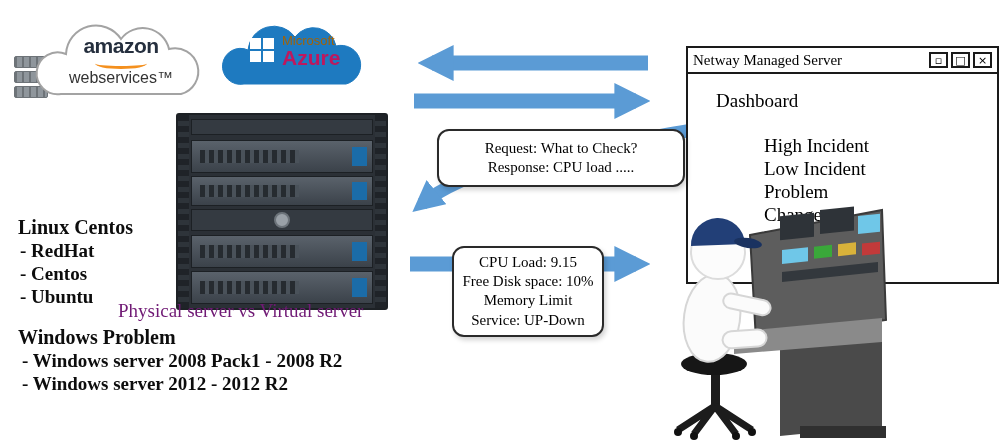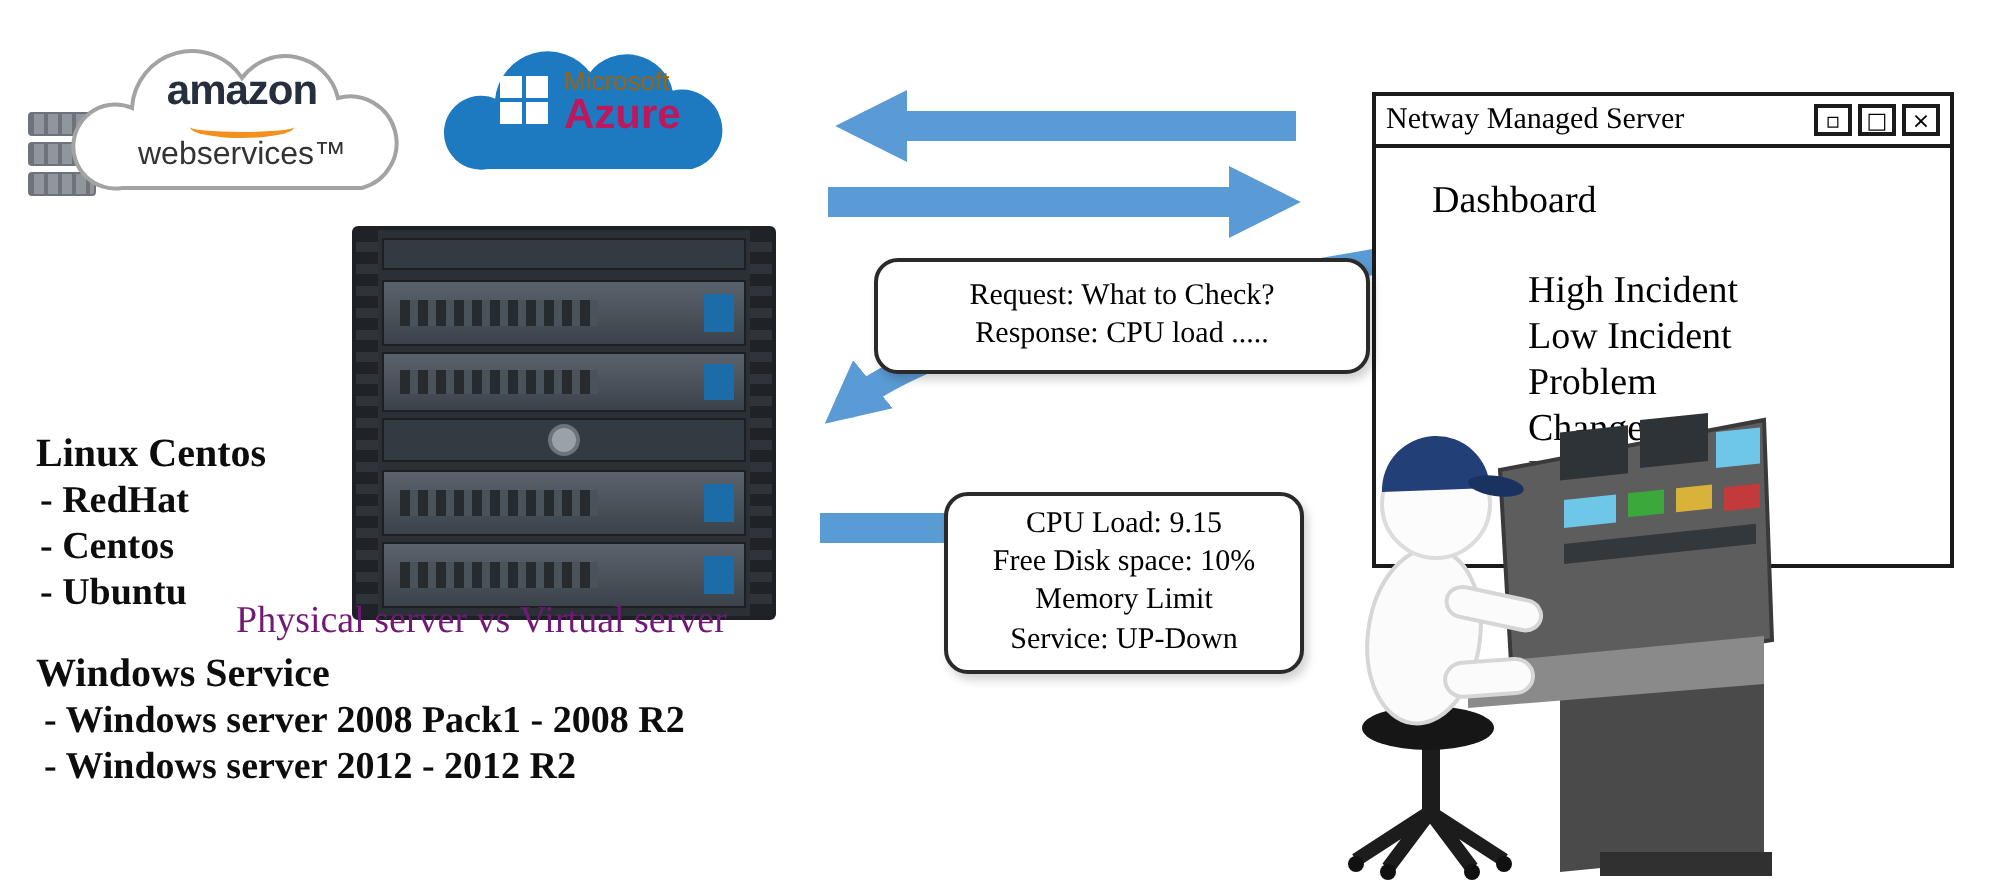--- a/index.html
+++ b/index.html
@@ -40,21 +40,21 @@
   
   .lbl { position:absolute; color:#0d0d0d; font-weight:bold; white-space:nowrap; }
   .note-red { position:absolute; color:#701a75; font-weight:500; white-space:nowrap; }
 
   
   .callout { position:absolute; background:#fff; border:2px solid #2a2a2a; border-radius:12px;
              padding:5px 8px; text-align:center; font-size:15px; line-height:1.28; z-index:4;
              box-shadow:2px 3px 5px rgba(0,0,0,.18); }
 
   
-  .window { left:686px; top:46px; width:291px; height:238px; background:#fff; border:2px solid #1a1a1a; z-index:2; }
+  .window { left:686px; top:46px; width:313px; height:238px; background:#fff; border:2px solid #1a1a1a; z-index:2; }
   .titlebar { height:26px; border-bottom:2px solid #1a1a1a; display:flex; align-items:center; padding:0 5px; }
   .titlebar .t { font-size:15px; }
   .winbtns { margin-left:auto; display:flex; gap:3px; }
   .wbtn { width:19px; height:16px; border:2px solid #1a1a1a; display:inline-flex; align-items:center;
           justify-content:center; font-size:11px; line-height:1; font-family:"DejaVu Sans",sans-serif; cursor:default; }
   .dash { position:absolute; left:28px; top:42px; font-size:19px; }
   .menu { position:absolute; left:76px; top:86px; }
   .menu-item { font-size:19px; line-height:23px; }
 
   svg.layer { position:absolute; left:0; top:0; pointer-events:none; }
@@ -132,29 +132,29 @@
         <span class="vents"></span>
         <span class="led"></span>
       </div>
   </div>
 
   <div class="lbl" style="left:18px;top:216px;font-size:20px;">Linux Centos</div>
   <div class="lbl" style="left:20px;top:240px;font-size:19px;">- RedHat</div>
   <div class="lbl" style="left:20px;top:263px;font-size:19px;">- Centos</div>
   <div class="lbl" style="left:20px;top:286px;font-size:19px;">- Ubuntu</div>
   <div class="note-red" style="left:118px;top:300px;font-size:19px;z-index:3">Physical server vs Virtual server</div>
-  <div class="lbl" style="left:18px;top:326px;font-size:20px;">Windows Service</div>
+  <div class="lbl" style="left:18px;top:326px;font-size:20px;">Windows Problem</div>
   <div class="lbl" style="left:22px;top:350px;font-size:19px;">- Windows server 2008 Pack1 - 2008 R2</div>
   <div class="lbl" style="left:22px;top:373px;font-size:19px;">- Windows server 2012 - 2012 R2</div>
 
   <div class="callout" style="left:437px;top:129px;width:248px;padding-top:8px;padding-bottom:8px;font-family:Liberation Serif, serif;">
     <div>Request: What to Check?</div>
     <div>Response: CPU load .....</div>
   </div>
-  <div class="callout" style="left:452px;top:246px;width:180px;margin-left:20px;">
+  <div class="callout" style="left:452px;top:246px;width:152px;">
     <div>CPU Load: 9.15</div>
     <div>Free Disk space: 10%</div>
     <div>Memory Limit</div>
     <div>Service: UP-Down</div>
   </div>
 
   <div class="abs window">
     <div class="titlebar">
       <span class="t">Netway Managed Server</span>
       <span class="winbtns">

